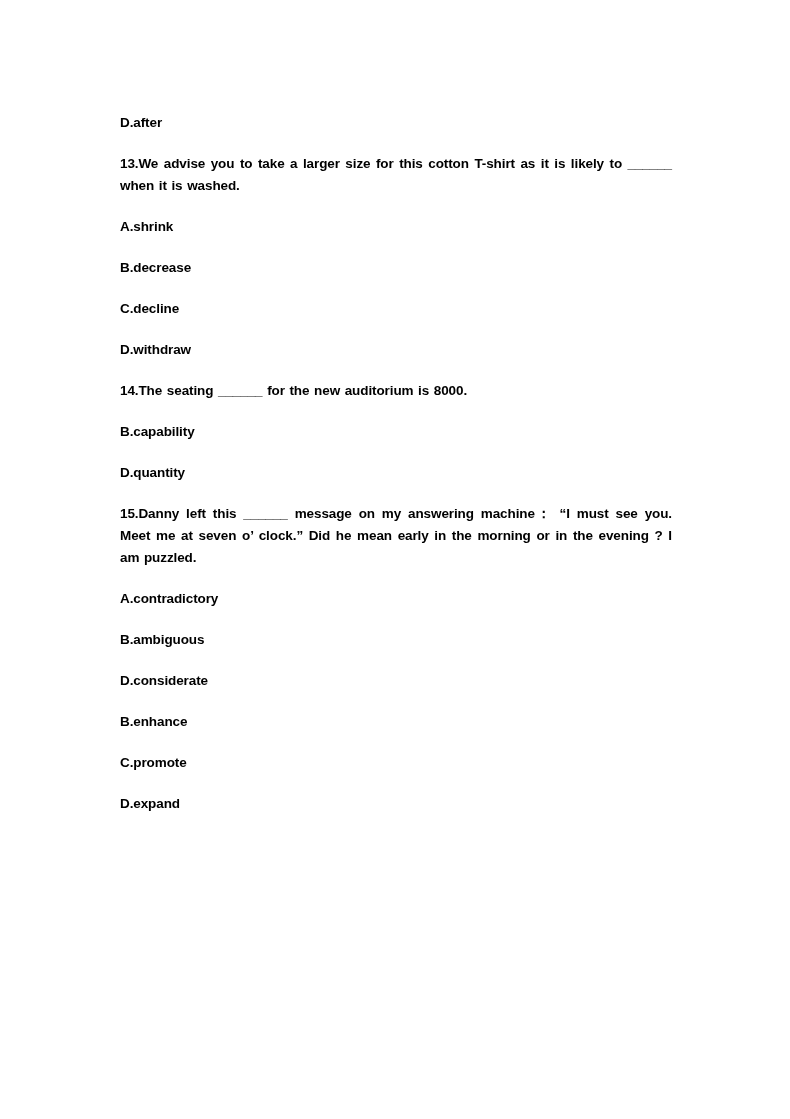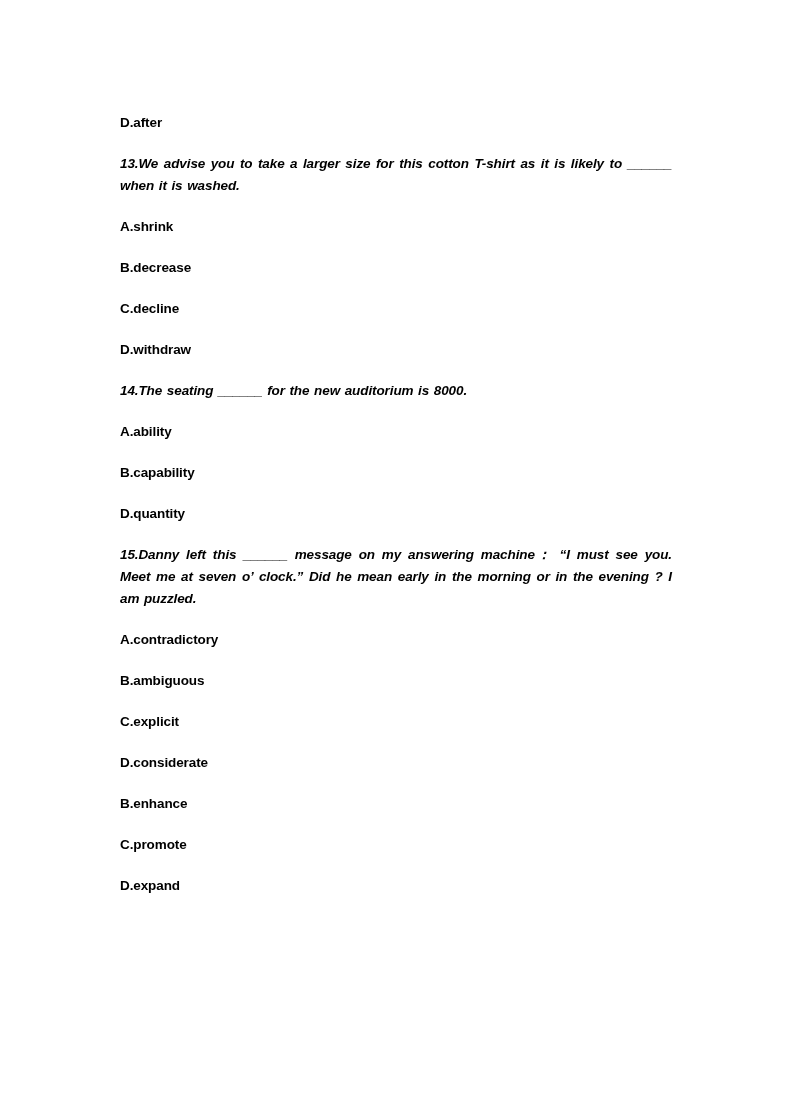--- a/index.html
+++ b/index.html
@@ -24,47 +24,44 @@
     font-size: 13.5px;
     font-weight: 700;
     color: #000000;
     line-height: 22px;
     margin-bottom: 19px;
     letter-spacing: -0.1px;
     word-spacing: 1px;
   }
   .question {
     text-align: justify;
-    font-style: italic;
   }
   .option {
     text-align: left;
   }
 </style>
 </head>
 <body>
 
 <div class="page">
 
   <p class="para option">D.after</p>
 
   <p class="para question">13.We advise you to take a larger size for this cotton T-shirt as it is likely to ______ when it is washed.</p>
   <p class="para option">A.shrink</p>
   <p class="para option">B.decrease</p>
   <p class="para option">C.decline</p>
   <p class="para option">D.withdraw</p>
 
   <p class="para question">14.The seating ______ for the new auditorium is 8000.</p>
-  <p class="para option">A.ability</p>
   <p class="para option">B.capability</p>
   <p class="para option">D.quantity</p>
 
   <p class="para question">15.Danny left this ______ message on my answering machine： “I must see you. Meet me at seven o’ clock.” Did he mean early in the morning or in the evening ? I am puzzled.</p>
   <p class="para option">A.contradictory</p>
   <p class="para option">B.ambiguous</p>
-  <p class="para option">C.explicit</p>
   <p class="para option">D.considerate</p>
 
   <p class="para option">B.enhance</p>
   <p class="para option">C.promote</p>
   <p class="para option">D.expand</p>
 
 </div>
 
 </body></html>

